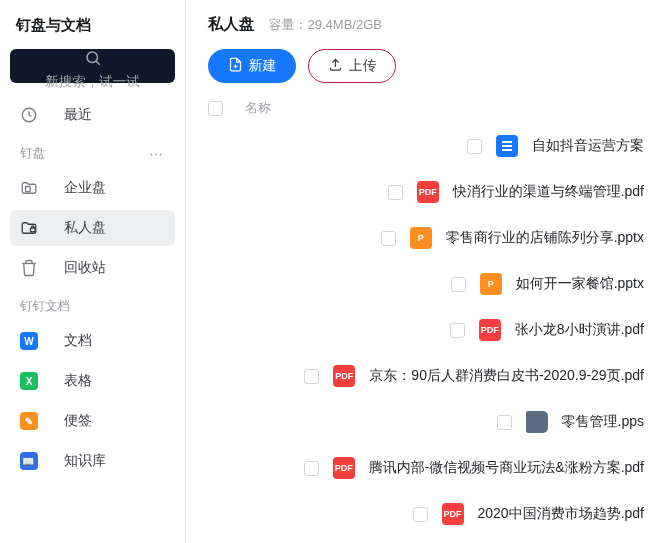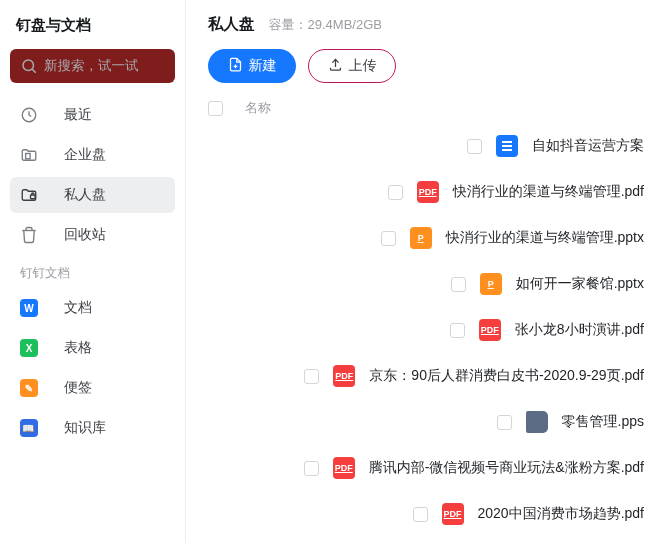--- a/index.html
+++ b/index.html
@@ -19,28 +19,29 @@
     display: flex;
     flex-direction: column;
     gap: 4px;
   }
   .app-title {
     font-size: 15px;
     font-weight: 600;
     padding: 2px 6px 10px 6px;
   }
   .search {
-    background: #7f1d1d;
+    background: #0f172a;
     border-radius: 6px;
     height: 34px;
     display: flex; align-items: center;
     padding: 0 10px;
     color: #a6a9ad;
     gap: 6px;
     margin-bottom: 10px;
+    flex-direction: column;
   }
   .search svg { width: 16px; height: 16px; stroke: #a6a9ad; }
   .search span { font-size: 13.5px; }
   .nav-item, .doc-item {
     height: 36px;
     border-radius: 6px;
     display: flex; align-items: center;
     gap: 26px;
     padding: 0 10px;
     color: #3c3f44;
@@ -102,21 +103,21 @@
   .file-row {
     display:flex; align-items:center;
     height: 46px;
     padding: 0 22px;
     gap: 14px;
   }
   .fname { font-size: 14px; color:#1f2226; }
   .ficon {
     width:22px; height:22px; border-radius:4px;
     display:inline-flex; align-items:center; justify-content:center;
-    font-size:9px; font-weight:700; color:#fff;text-decoration:underline;
+    font-size:9px; font-weight:700; color:#fff;
   }
   .ficon.doc { background:#1677ff; }
   .ficon.pdf { background:#f53f3f; }
   .ficon.ppt { background:#ff8f1f; }
   .ficon.pps { background:#5b6c84; border-radius:2px 5px 5px 2px;}
   .ficon.doc::before { content:""; width:10px; height:2px; background:#fff; box-shadow:0 -4px 0 #fff, 0 4px 0 #fff; }
 </style>
 </head>
 <body>
 
@@ -136,20 +137,24 @@
   <div class="nav-item">
     <span class="ic">
       <svg viewBox="0 0 24 24" fill="none" stroke="#7a7d82" stroke-width="1.8">
           <circle cx="12" cy="12" r="9"></circle>
           <polyline points="12 7 12 12 15 14"></polyline>
         </svg>
     </span>
     <span>最近</span>
   </div>
 
+  <div class="section-head">
+    <span>钉盘</span>
+    <span class="dots">⋯</span>
+  </div>
 
   <div class="nav-item">
     <span class="ic">
       <svg viewBox="0 0 24 24" fill="none" stroke="#7a7d82" stroke-width="1.8">
           <path d="M3 7a2 2 0 0 1 2-2h4l2 2h8a2 2 0 0 1 2 2v8a2 2 0 0 1-2 2H5a2 2 0 0 1-2-2z"></path>
           <rect x="7.5" y="10" width="6" height="7"></rect>
         </svg>
     </span>
     <span>企业盘</span>
   </div>
@@ -242,21 +247,21 @@
         <span class="fname">自如抖音运营方案</span>
       </div>
       <div class="file-row">
         <span class="chk"></span>
         <span class="ficon pdf">PDF</span>
         <span class="fname">快消行业的渠道与终端管理.pdf</span>
       </div>
       <div class="file-row">
         <span class="chk"></span>
         <span class="ficon ppt">P</span>
-        <span class="fname">快消行业的渠道与终端管理.pptx</span>
+        <span class="fname">零售商行业的店铺陈列分享.pptx</span>
       </div>
       <div class="file-row">
         <span class="chk"></span>
         <span class="ficon ppt">P</span>
         <span class="fname">如何开一家餐馆.pptx</span>
       </div>
       <div class="file-row">
         <span class="chk"></span>
         <span class="ficon pdf">PDF</span>
         <span class="fname">张小龙8小时演讲.pdf</span>

